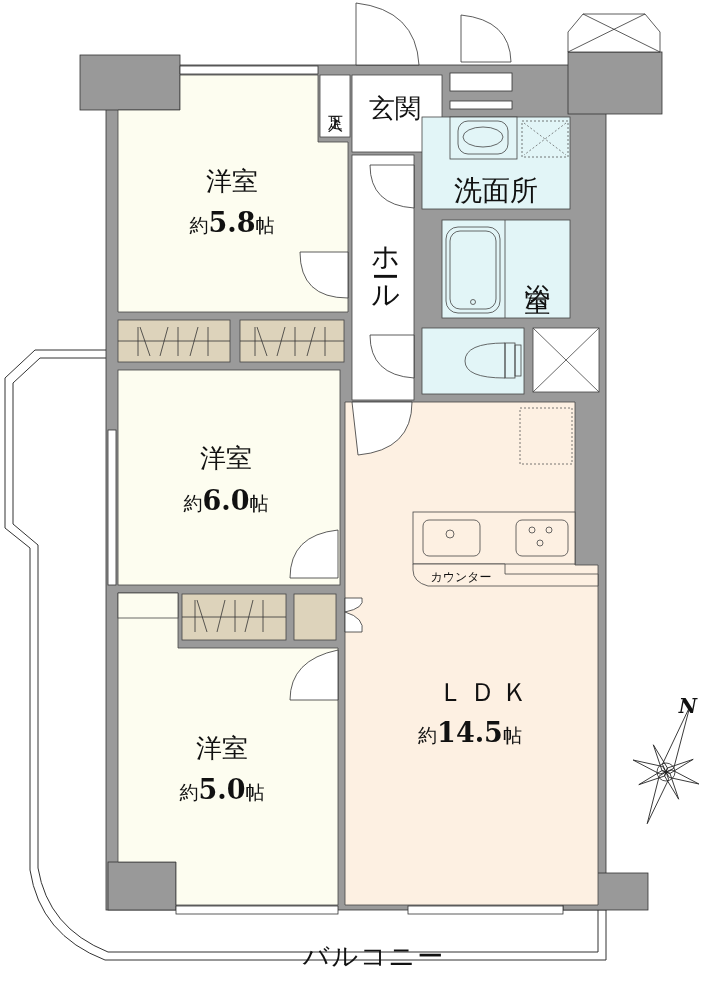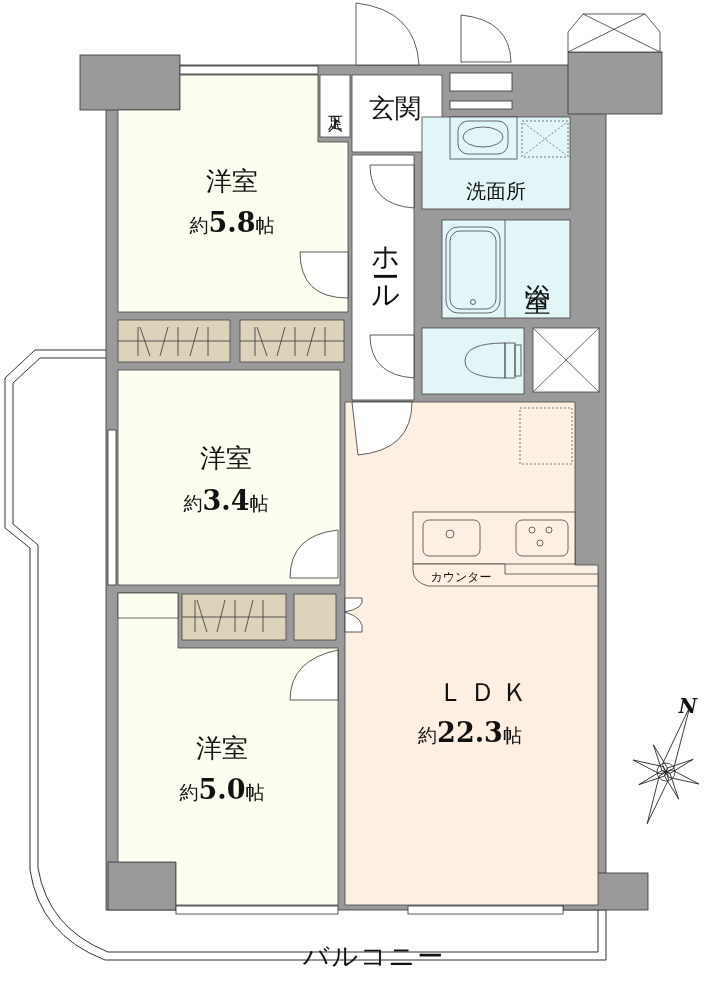--- a/index.html
+++ b/index.html
@@ -138,28 +138,28 @@
     <path d="M0 -30 L3 -3 L0 0 L-3 -3 Z" transform="rotate(65)"></path>
     <path d="M0 30 L3 3 L0 0 L-3 3 Z" transform="rotate(65)"></path>
     <circle r="9"></circle>
   </g>
 </svg>
 
 <div class="lbl room" style="left:232px;top:181px">洋室</div>
 <div class="lbl size" style="left:232px;top:222px"><span>約</span><span class="num">5.8</span><span>帖</span></div>
 
 <div class="lbl room" style="left:226px;top:458px">洋室</div>
-<div class="lbl size" style="left:226px;top:500px"><span>約</span><span class="num">3.4</span><span>帖</span></div>
+<div class="lbl size" style="left:226px;top:500px"><span>約</span><span class="num">6.0</span><span>帖</span></div>
 
 <div class="lbl room" style="left:222px;top:748px">洋室</div>
 <div class="lbl size" style="left:222px;top:789px"><span>約</span><span class="num">5.0</span><span>帖</span></div>
 
 <div class="lbl room" style="left:486px;top:692px;letter-spacing:6px">ＬＤＫ</div>
-<div class="lbl size" style="left:470px;top:732px"><span>約</span><span class="num">22.3</span><span>帖</span></div>
+<div class="lbl size" style="left:470px;top:732px"><span>約</span><span class="num">14.5</span><span>帖</span></div>
 
 <div class="lbl room" style="left:395px;top:108px">玄関</div>
 <div class="lbl small-vert" style="left:335px;top:104px">下足入</div>
-<div class="lbl room" style="left:496px;top:191px;font-size:20px">洗面所</div>
+<div class="lbl room" style="left:496px;top:191px;font-size:28px">洗面所</div>
 <div class="lbl vert" style="left:538px;top:267px;font-size:26px">浴室</div>
 <div class="lbl vert" style="left:385px;top:264px">ホール</div>
 <div class="lbl counter" style="left:461px;top:577px">カウンター</div>
 <div class="lbl balcony" style="left:342px;top:956px">バルコニー</div>
 <div class="lbl north" style="left:688px;top:706px">N</div>
 
 </body></html>

